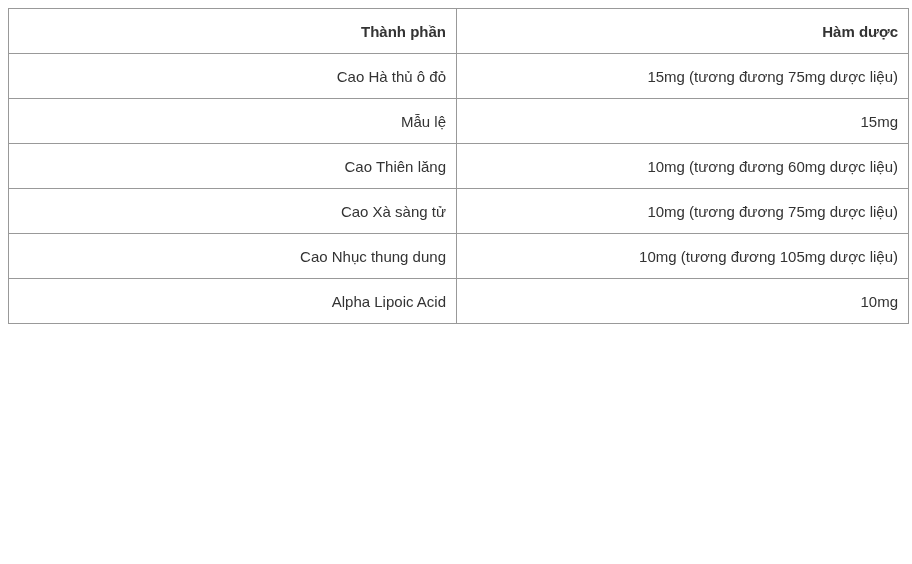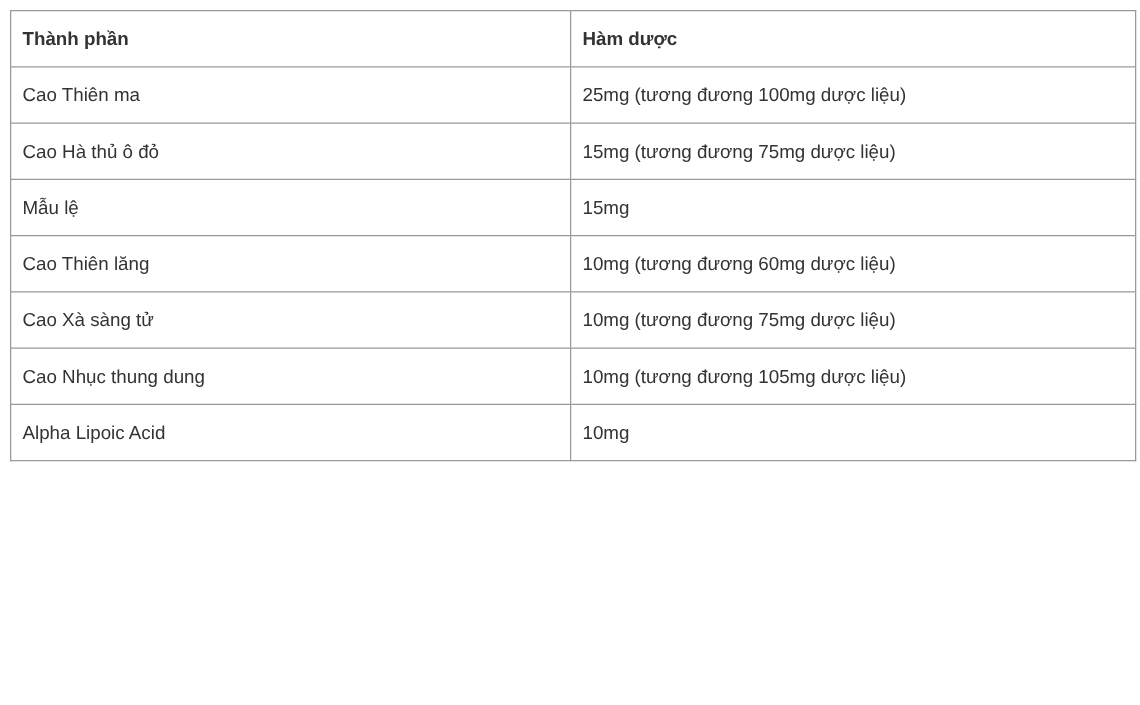--- a/index.html
+++ b/index.html
@@ -20,21 +20,21 @@
     width: 900px;
     table-layout: fixed;
     color: #333333;
     font-size: 15px;
   }
   table.ingredients th,
   table.ingredients td {
     border: 1px solid #999999;
     height: 45px;
     padding: 0 10px 0 9px;
-    text-align: left;
+    text-align: right;
     vertical-align: middle;
     font-weight: normal;
     white-space: nowrap;
     overflow: hidden;
     margin-left: 30px;
   }
   table.ingredients th {
     font-weight: bold;
   }
   col.col-ingredient { width: 448px; }
@@ -50,24 +50,20 @@
       <col class="col-amount">
     </colgroup>
     <thead>
       <tr>
         <th>Thành phần</th>
         <th>Hàm dược</th>
       </tr>
     </thead>
     <tbody>
       <tr>
-        <td>Cao Thiên ma</td>
-        <td>25mg (tương đương 100mg dược liệu)</td>
-      </tr>
-      <tr>
         <td>Cao Hà thủ ô đỏ</td>
         <td>15mg (tương đương 75mg dược liệu)</td>
       </tr>
       <tr>
         <td>Mẫu lệ</td>
         <td>15mg</td>
       </tr>
       <tr>
         <td>Cao Thiên lăng</td>
         <td>10mg (tương đương 60mg dược liệu)</td>

